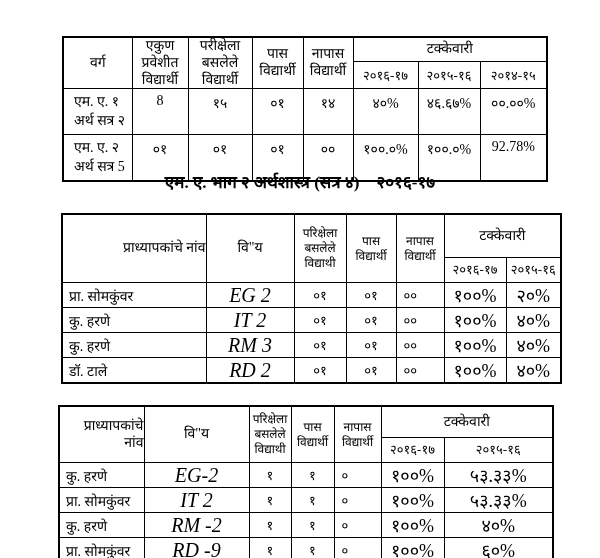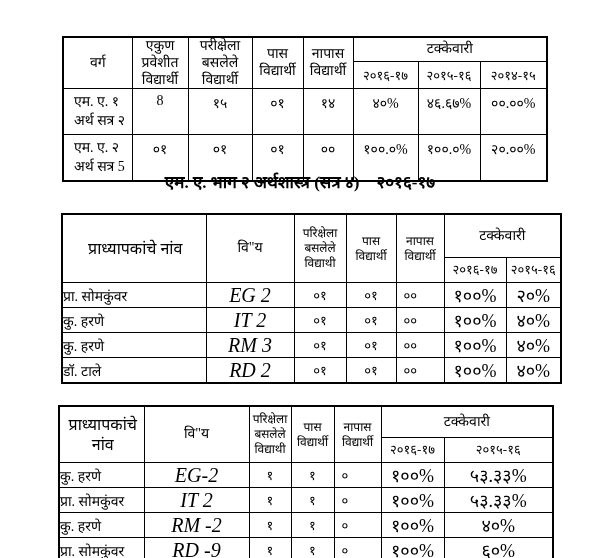--- a/index.html
+++ b/index.html
@@ -12,26 +12,26 @@
   th{font-size:14px;text-align:center;vertical-align:middle;line-height:1.2;}
   td{font-size:14px;text-align:center;}
   
   .t1 td{vertical-align:top;padding-top:4px;height:41px;margin-top:12px;}
   .t1 .row-label{text-align:left;padding-left:10px;font-size:14px;line-height:1.3;}
   .t1 .years th{height:26px;font-size:13px;}
   
   .t23 th.small-head{font-size:12px;line-height:1.25;}
   .t23 .years th{height:24px;font-size:13px;}
   .t23 td{height:20px;vertical-align:middle;font-size:13px;}
-  .t23 td.teacher{text-align:left;font-size:14px;}
+  .t23 td.teacher{text-align:left;padding-left:6px;font-size:14px;}
   .t23 td.subject{font-size:20px;font-style:italic;}
   .t23 td.fail-val{text-align:left;padding-left:7px;}
   .t23 td.pct{font-size:18px;}
   .t3 td{height:22px;}
-  th.teacher-head{text-align:center;padding-left:2px;font-size:16px;}
+  th.teacher-head{text-align:right;padding-left:2px;font-size:14px;}
 </style>
 </head>
 <body>
 
 <div class="doc">
 
 
   <table class="t1" style="left:62px;top:36px;width:484px;">
     <colgroup>
       <col style="width:69px">
@@ -68,21 +68,21 @@
       <td>००.००%</td>
     </tr>
     <tr>
       <td class="row-label">एम. ए. २ अर्थ सत्र 5</td>
       <td>०१</td>
       <td>०१</td>
       <td>०१</td>
       <td>००</td>
       <td>१००.०%</td>
       <td>१००.०%</td>
-      <td>२०.००%</td>
+      <td>92.78%</td>
     </tr>
   </tbody>
     </table>
 
   <div class="doc-title" style="top:170px;">एम. ए. भाग २ अर्थशास्त्र (सत्र ४)    २०१६-१७</div>
 
   <table class="t23" style="left:61px;top:213px;width:499px;">
     <colgroup>
       <col style="width:144px">
         <col style="width:88px">

